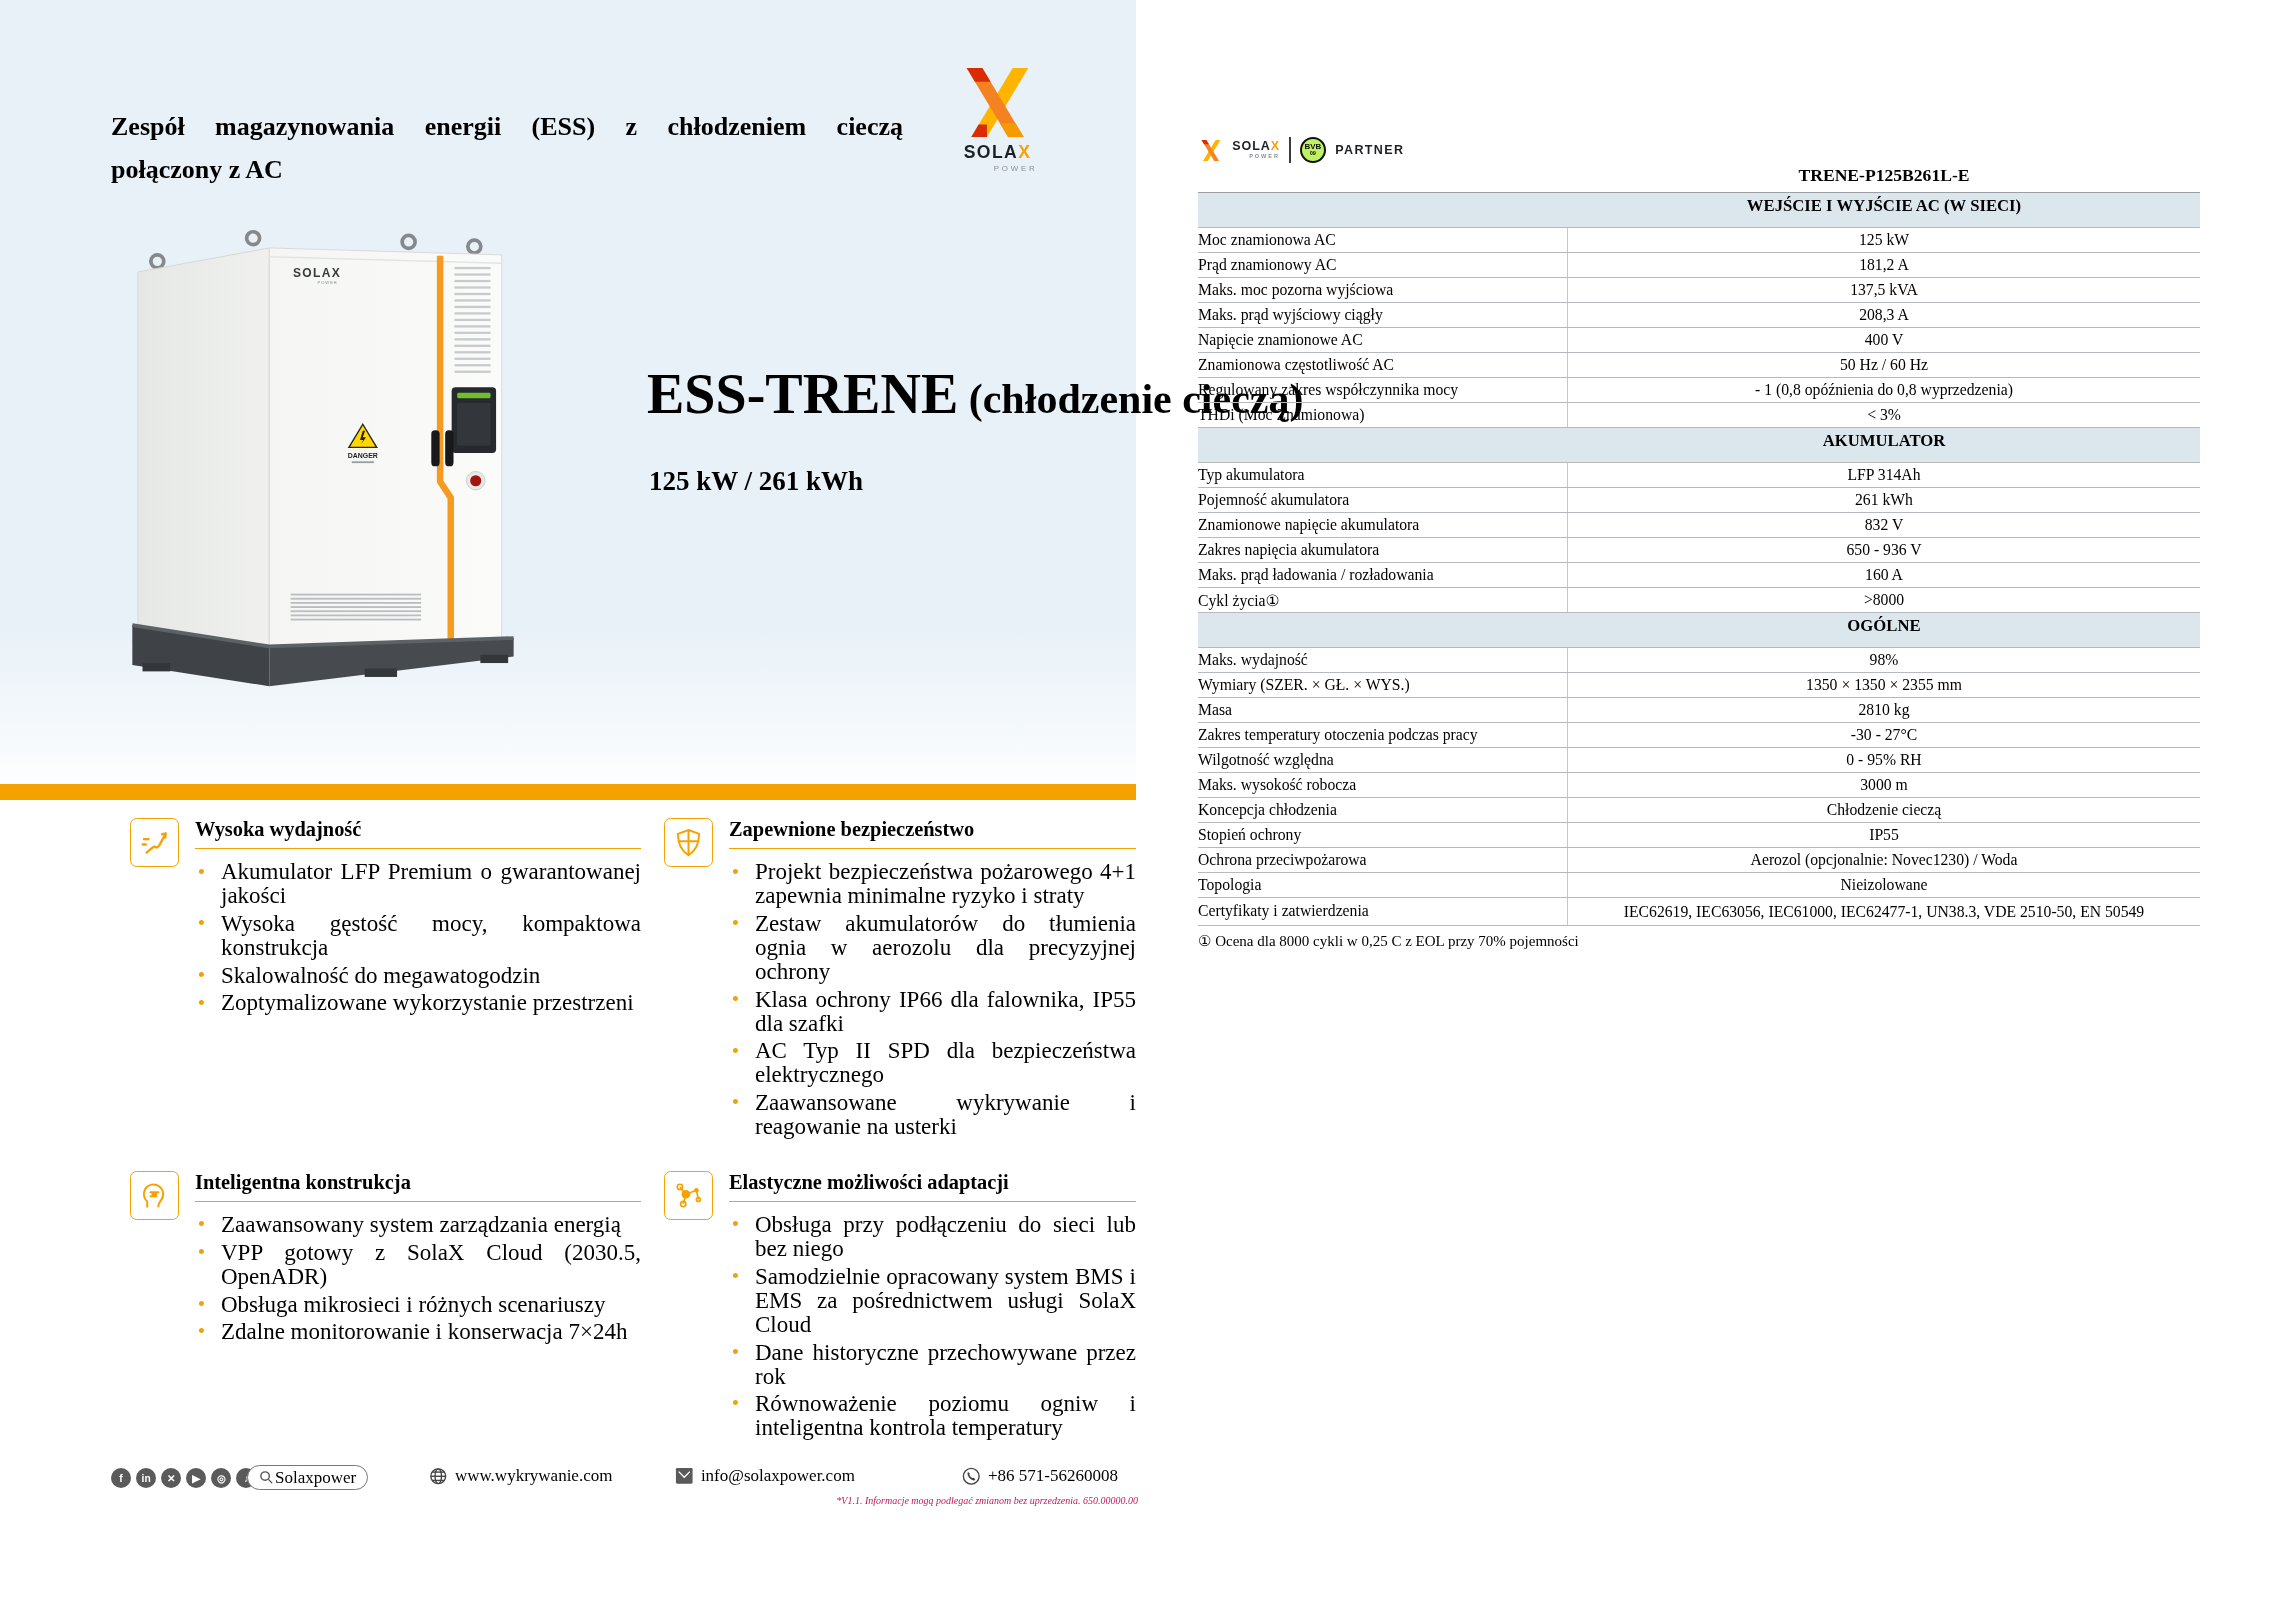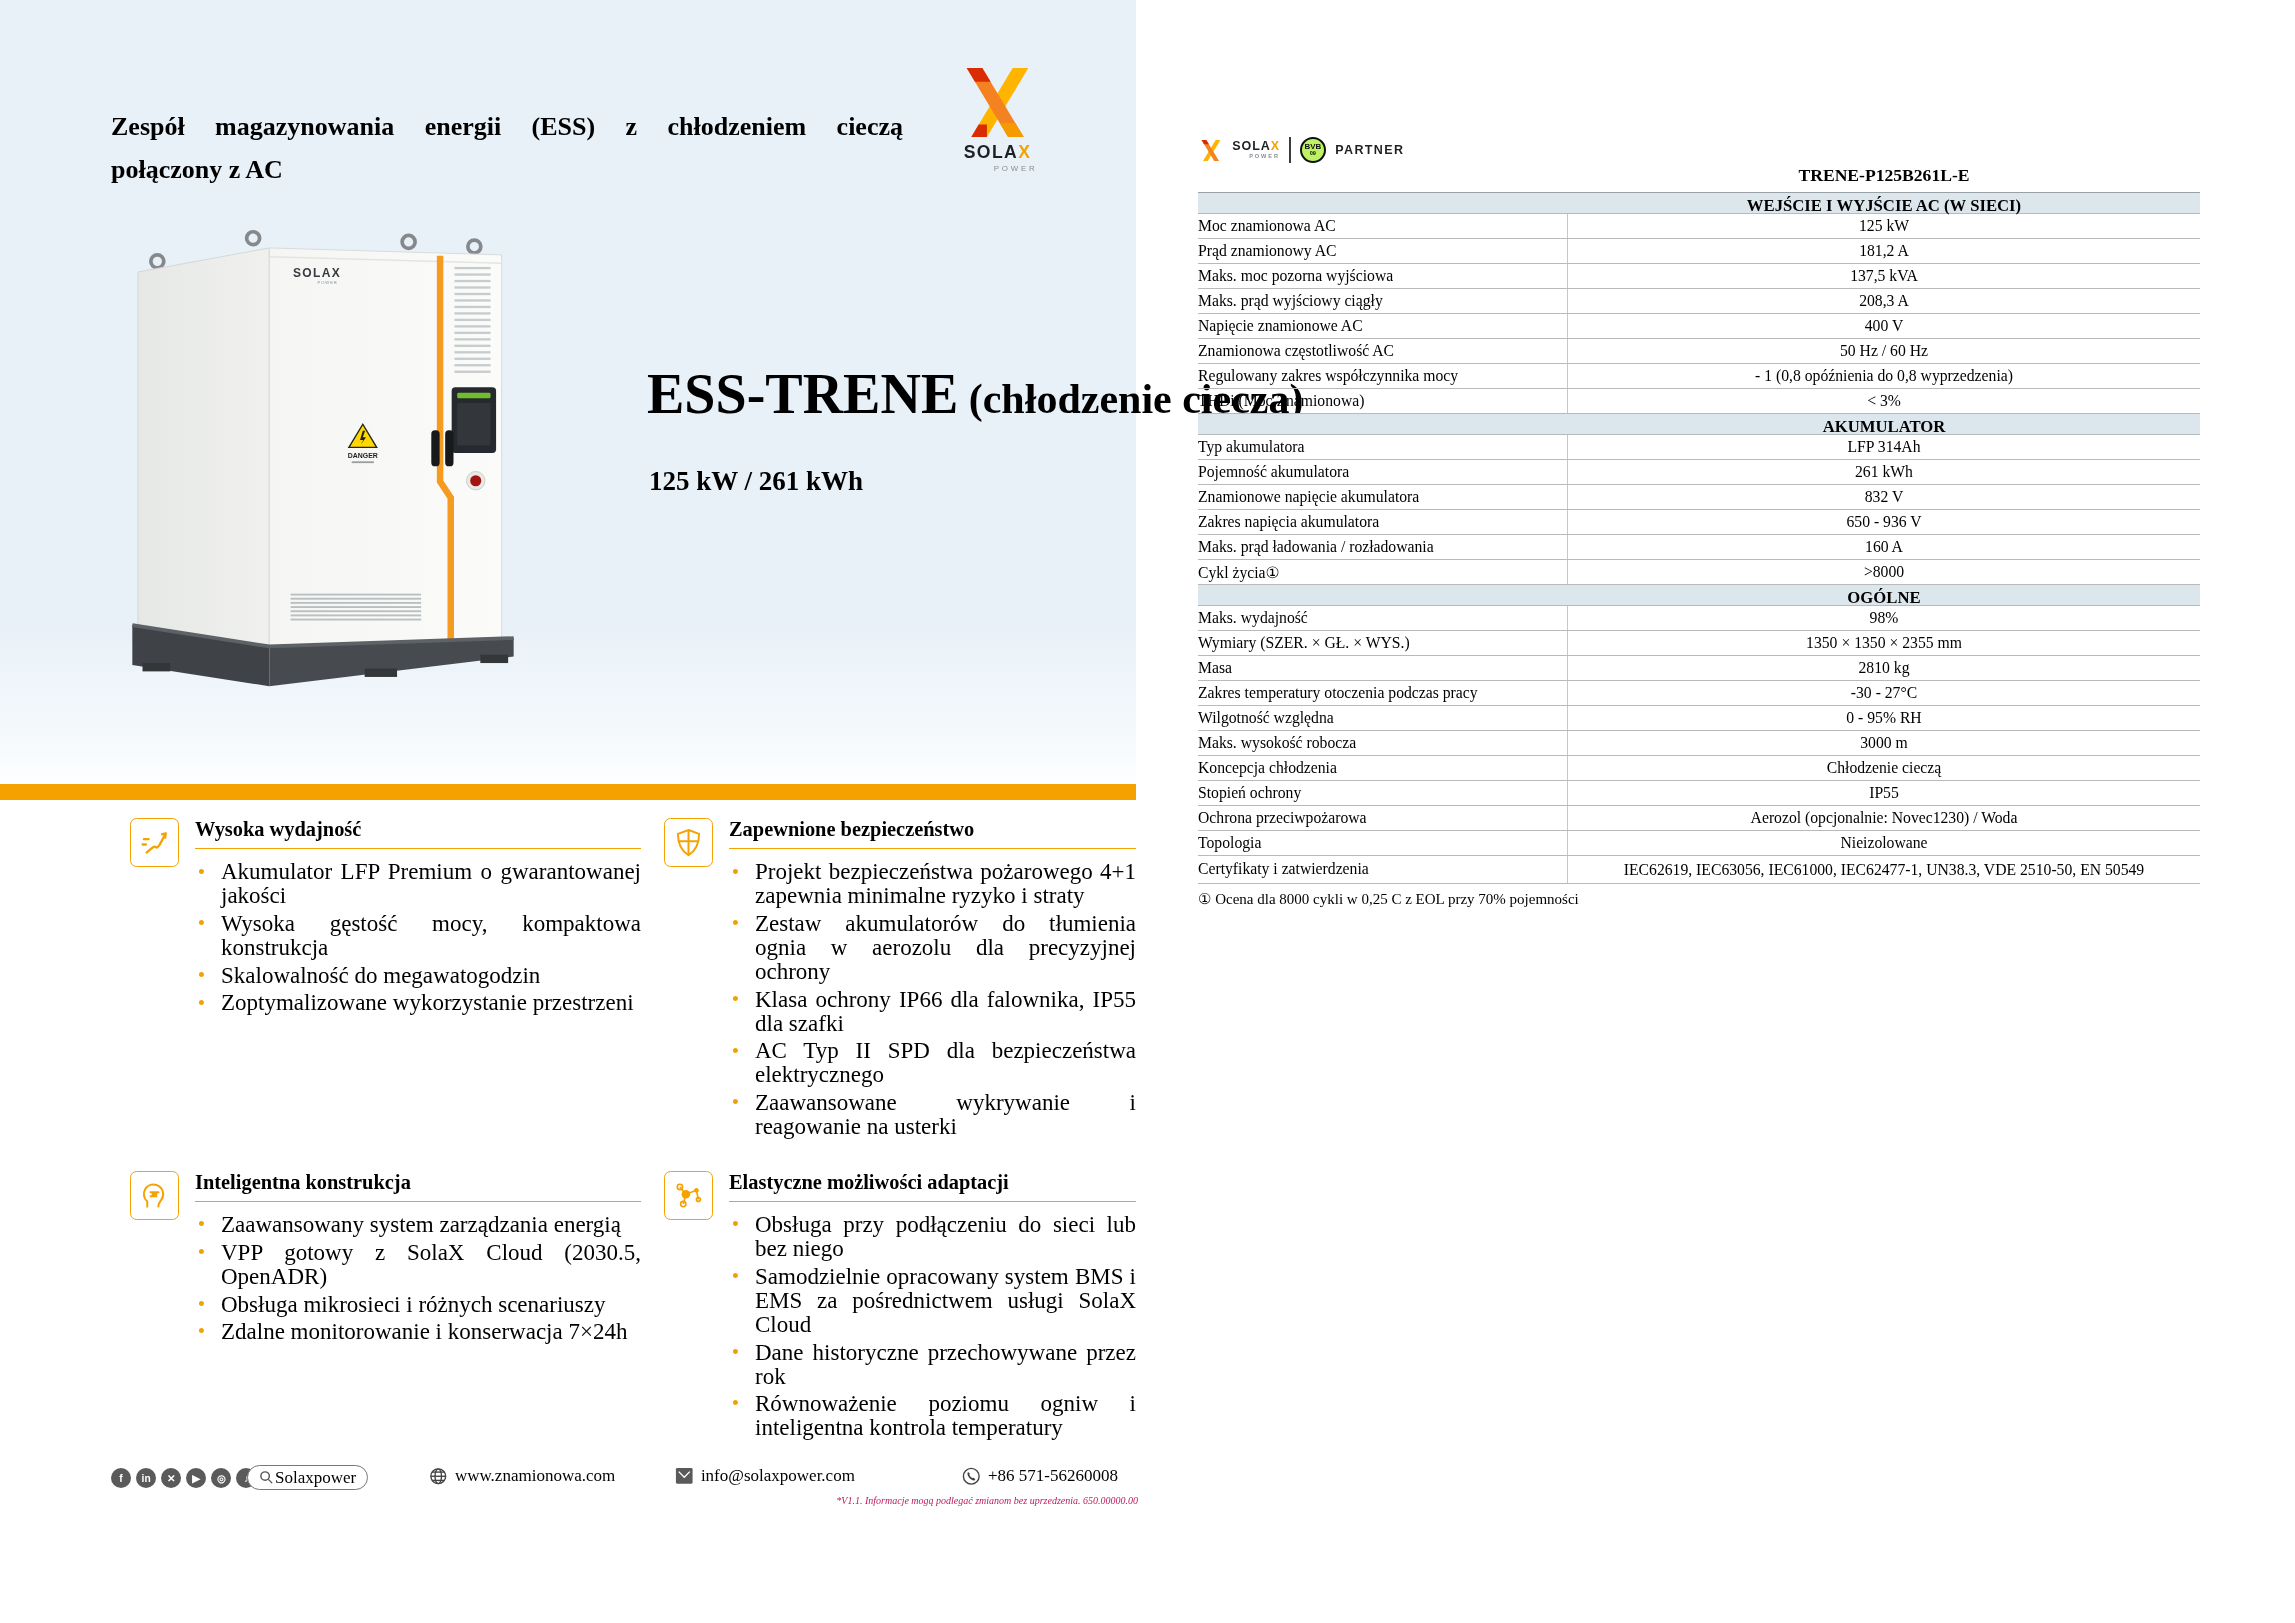--- a/index.html
+++ b/index.html
@@ -53,21 +53,21 @@
     font-family:"Liberation Sans", sans-serif; font-weight:bold; color:#111; }
   .bvb .b1 { font-size:7.9px; line-height:7.9px; }
   .bvb .b2 { font-size:5.6px; line-height:5.6px; }
   .partner { font-family:"Liberation Sans", sans-serif; font-weight:bold; font-size:12.5px;
     letter-spacing:1.4px; color:#1e2124; }
 
   .spec { position:absolute; left:1198px; top:162px; width:1002px; }
   .model-name { padding-left:370px; text-align:center; font-size:17.6px; font-weight:bold; height:30px; line-height:27px; }
   .spec-table { width:1002px; border-top:0.9px solid #9aa0a3; font-size:15.7px; }
   .sec-header { background:#dce6ed; padding-left:370px; text-align:center; font-weight:bold;
-    font-size:16.7px; height:21px; line-height:25px; border-bottom:0.9px solid #b7babc; }
+    font-size:16.7px; height:35px; line-height:25px; border-bottom:0.9px solid #b7babc; }
   .srow { display:grid; grid-template-columns:370px 632px; border-bottom:0.9px solid #b7babc; min-height:25px; }
   .srow .lbl { border-right:0.9px solid #c5c8ca; display:flex; align-items:center; padding-right:7.4px; }
   .srow .val { text-align:center; display:flex; align-items:center; justify-content:center; }
   .srow.tall .val span { display:inline-block; max-width:546px; line-height:21px; padding:2.8px 0; }
   .footnote { margin-top:6.5px; font-size:15px; }
 
   
   .socials { position:absolute; left:111px; top:1468px; display:flex; gap:5.1px; }
   .s-ic { width:20px; height:20px; border-radius:50%; background:#5a5a5a; color:#fff;
     display:flex; align-items:center; justify-content:center;
@@ -431,21 +431,21 @@
   </div>
 
   <div class="contact web">
     <svg width="18.5" height="18.5" viewBox="0 0 40 40">
       <circle cx="20" cy="20" r="16" fill="none" stroke="#444" stroke-width="3"></circle>
       <ellipse cx="20" cy="20" rx="7" ry="16" fill="none" stroke="#444" stroke-width="3"></ellipse>
       <line x1="4" y1="20" x2="36" y2="20" stroke="#444" stroke-width="3"></line>
       <line x1="6" y1="11" x2="34" y2="11" stroke="#444" stroke-width="3"></line>
       <line x1="6" y1="29" x2="34" y2="29" stroke="#444" stroke-width="3"></line>
     </svg>
-    <span>www.znamionowa.com</span>
+    <span>www.wykrywanie.com</span>
   </div>
 
   <div class="contact mail">
     <svg width="18.5" height="17.6" viewBox="0 0 40 38">
       <rect x="2" y="2" width="36" height="34" rx="3" fill="#5a5a5a"></rect>
       <polyline points="8,10 20,22 32,10" fill="none" stroke="#fff" stroke-width="3"></polyline>
     </svg>
     <span>info@solaxpower.com</span>
   </div>
 

